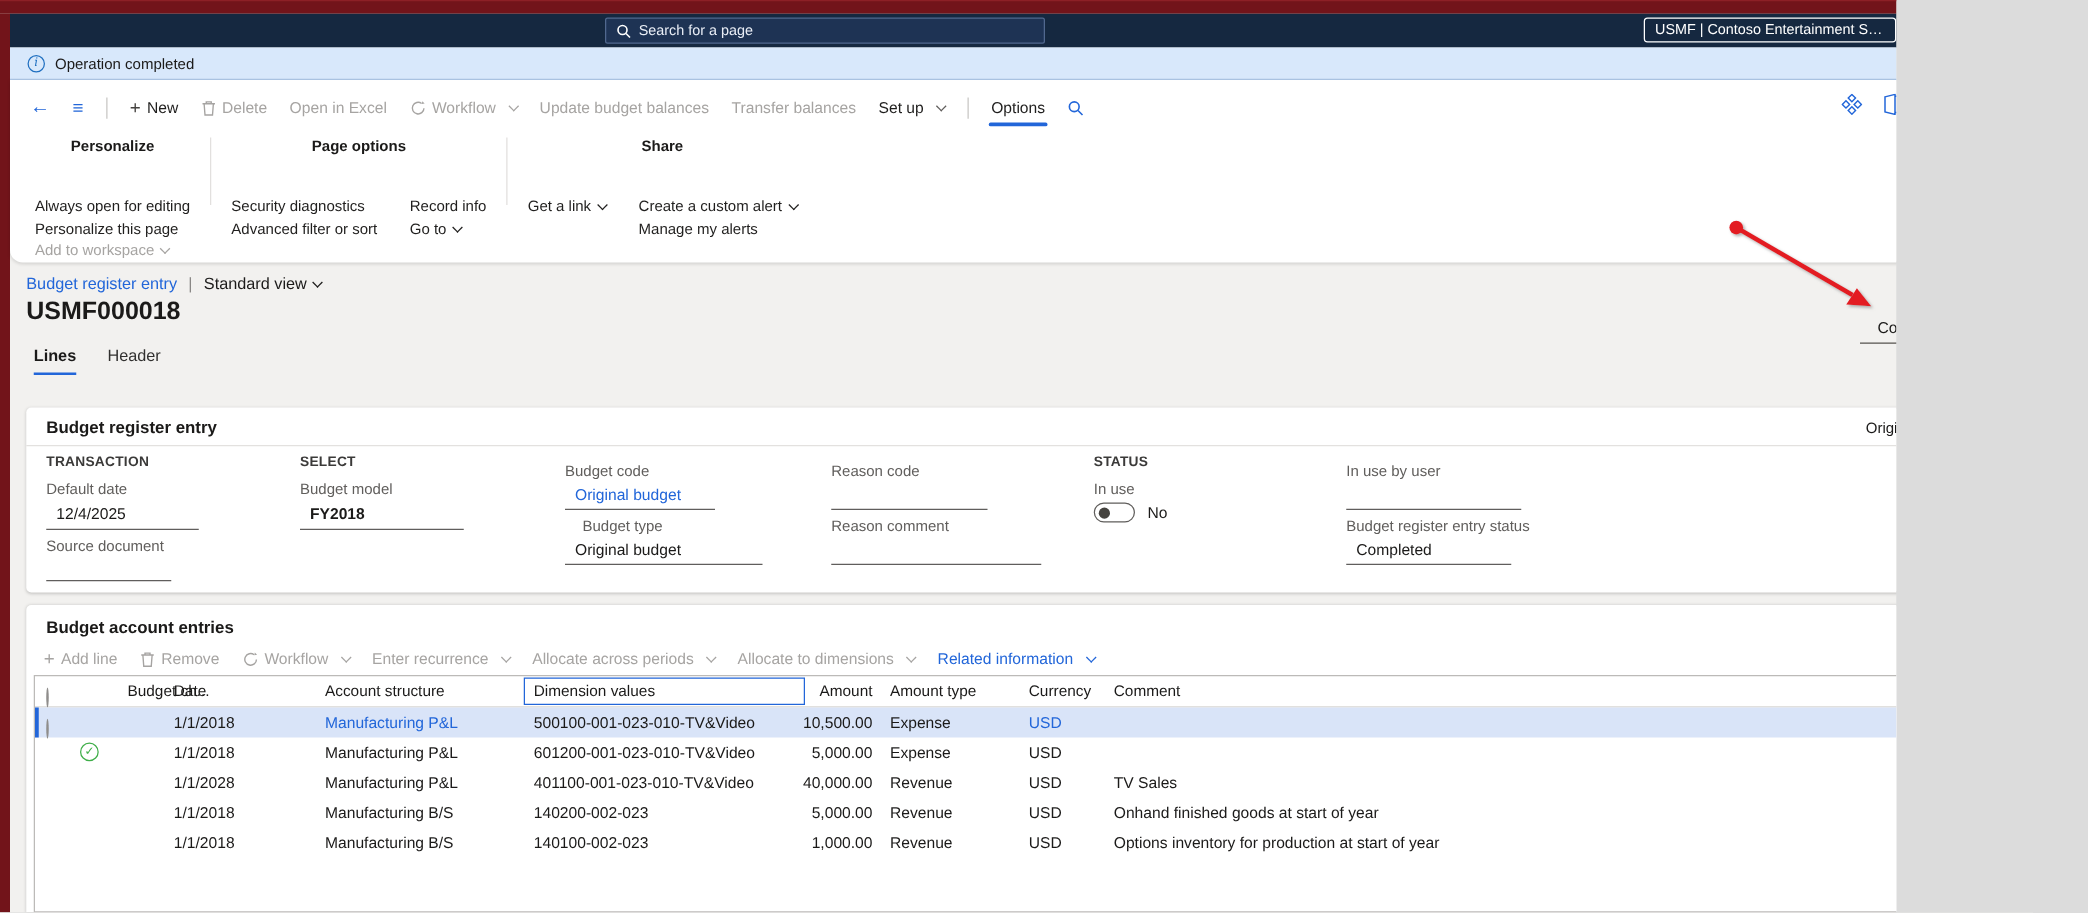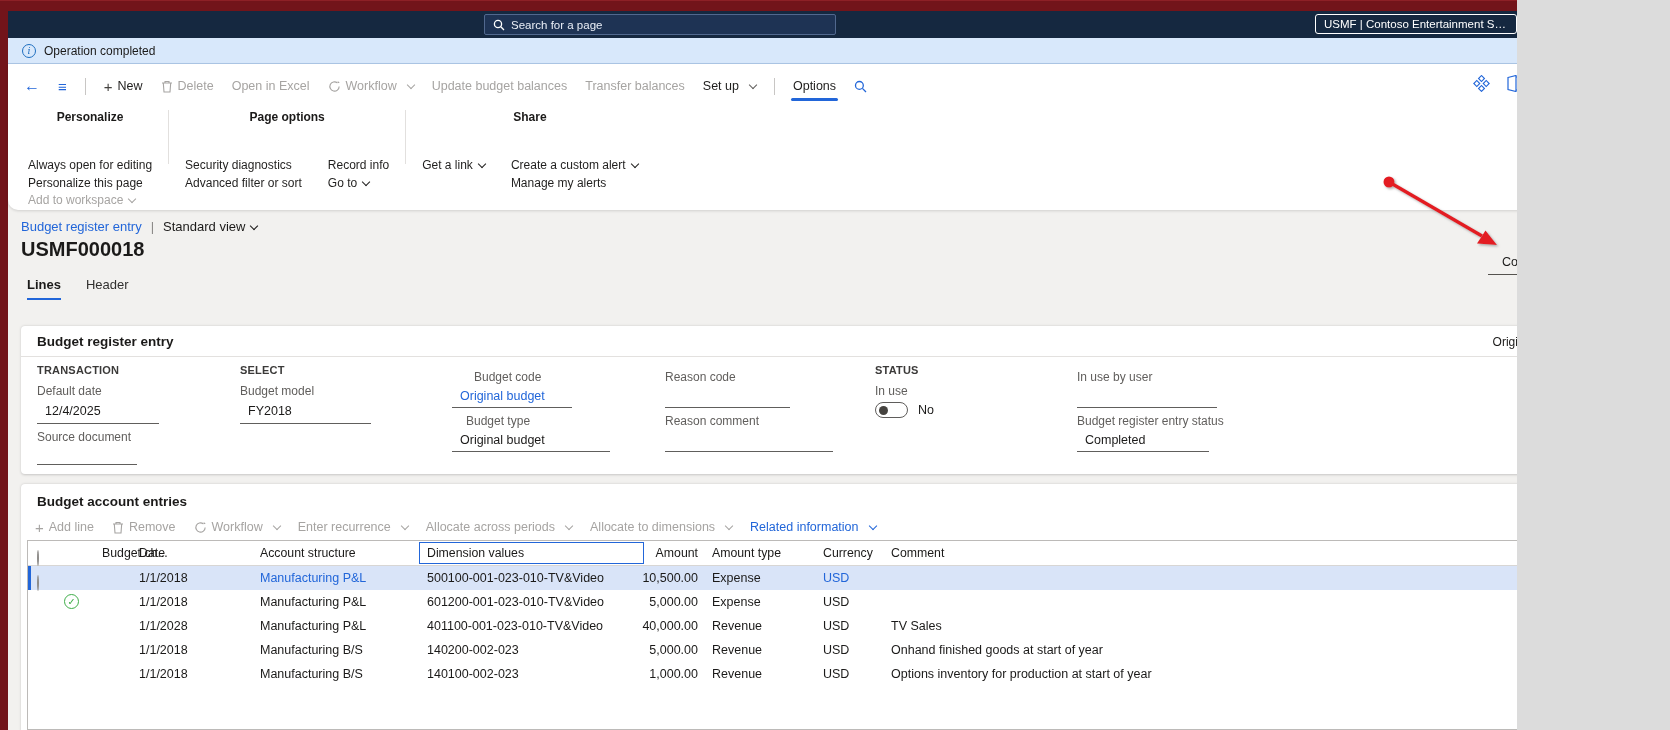--- a/index.html
+++ b/index.html
@@ -367,24 +367,24 @@
 
         <span class="fld ghd" style="left:16px;top:38px;">TRANSACTION</span>
         <span class="fld lbl" style="left:16px;top:58px;">Default date</span>
         <span class="fld val" style="left:24px;top:78px;">12/4/2025</span>
         <div class="uline" style="left:16px;top:97px;width:122px;"></div>
         <span class="fld lbl" style="left:16px;top:104px;">Source document</span>
         <div class="uline" style="left:16px;top:138px;width:100px;"></div>
 
         <span class="fld ghd" style="left:219px;top:38px;">SELECT</span>
         <span class="fld lbl" style="left:219px;top:58px;">Budget model</span>
-        <span class="fld val" style="left:227px;top:78px;">FY2018</span>
+        <span class="fld val" style="left:227px;top:78px;font-weight:bold;">FY2018</span>
         <div class="uline" style="left:219px;top:97px;width:131px;"></div>
 
-        <span class="fld lbl" style="left:431px;top:44px;margin-left:22px;">Budget code</span>
+        <span class="fld lbl" style="left:431px;top:44px;">Budget code</span>
         <span class="fld val link" style="left:439px;top:63px;">Original budget</span>
         <div class="uline" style="left:431px;top:81px;width:120px;"></div>
         <span class="fld lbl" style="left:431px;top:88px;margin-left:14px;">Budget type</span>
         <span class="fld val" style="left:439px;top:107px;">Original budget</span>
         <div class="uline" style="left:431px;top:125px;width:158px;"></div>
 
         <span class="fld lbl" style="left:644px;top:44px;">Reason code</span>
         <div class="uline" style="left:644px;top:81px;width:125px;"></div>
         <span class="fld lbl" style="left:644px;top:88px;">Reason comment</span>
         <div class="uline" style="left:644px;top:125px;width:168px;"></div>

